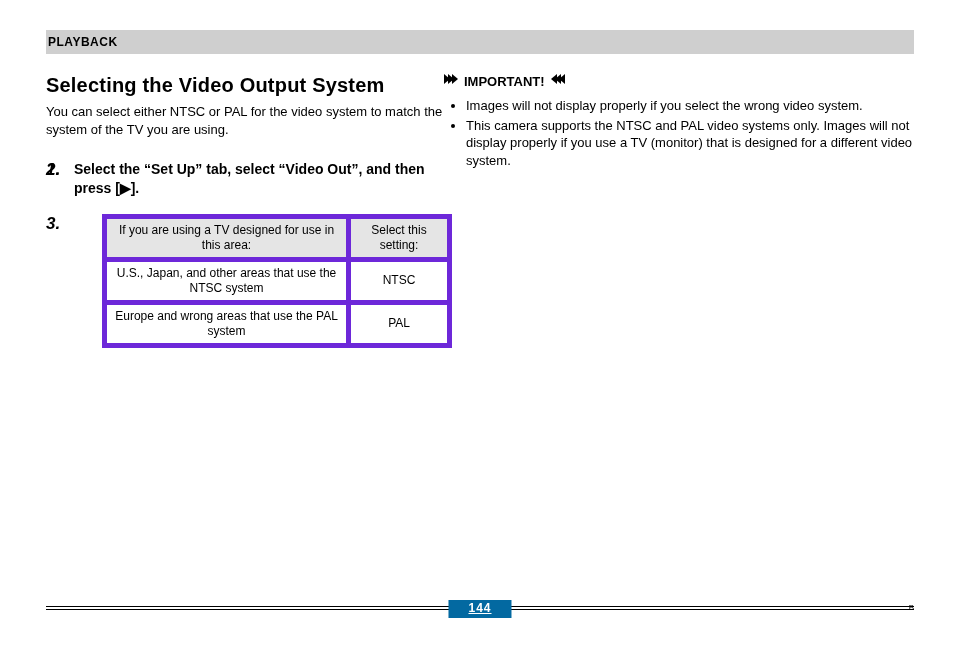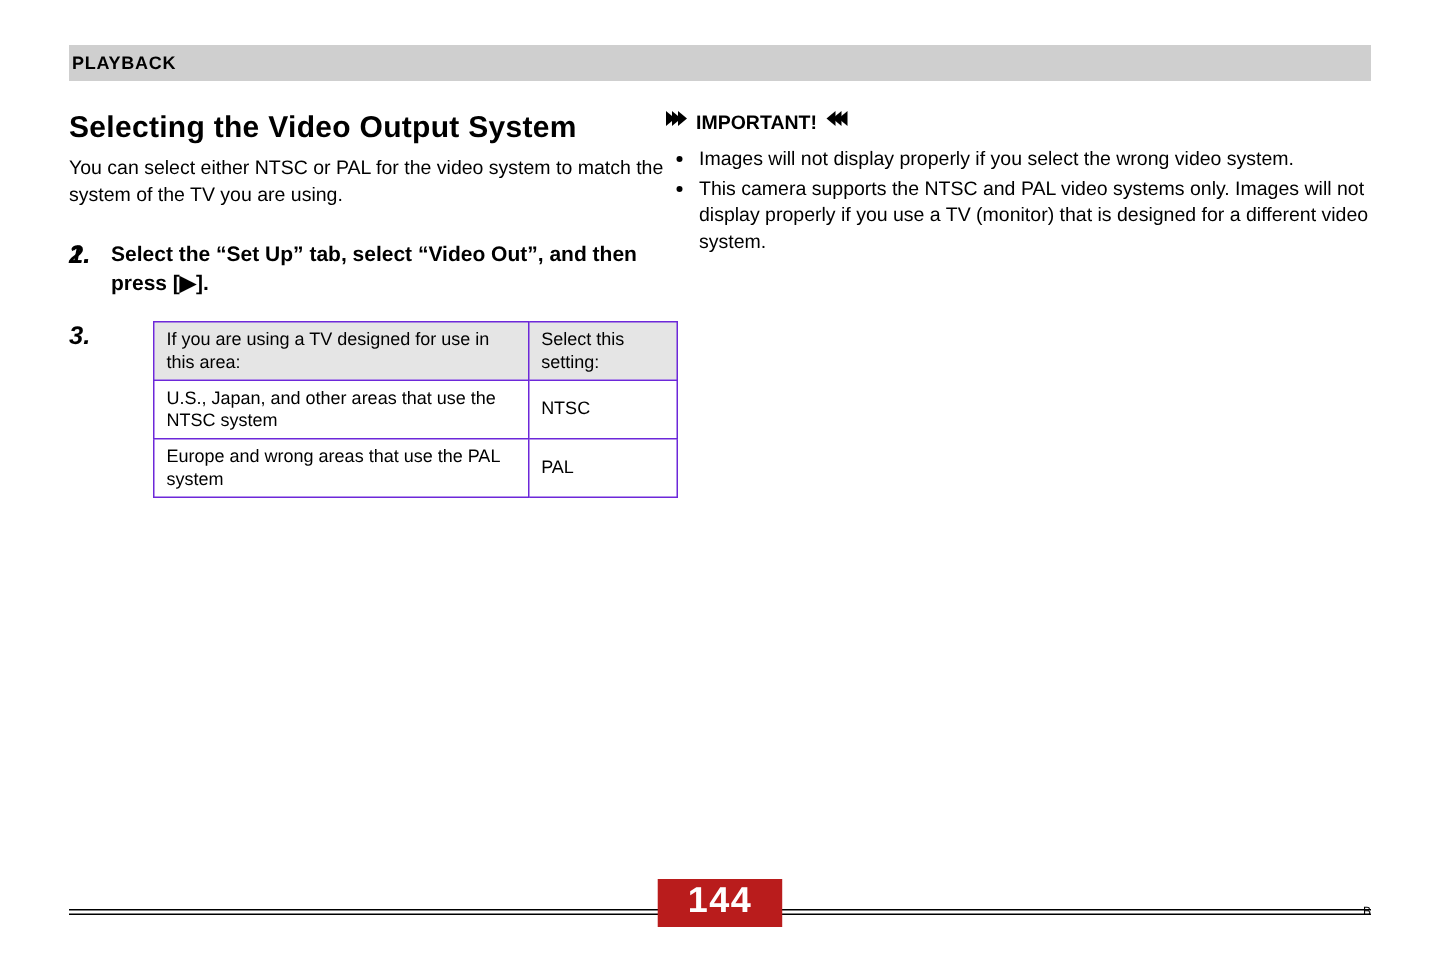--- a/index.html
+++ b/index.html
@@ -45,23 +45,23 @@
     font-size:17px;font-style:italic;font-weight:bold;
   }
   table.settings{
     border-collapse:collapse;
     font-size:12px;
     margin-left:28px;margin-top:8px;
     font-weight:normal;
     width:350px;
   }
   table.settings th, table.settings td{
-    border:1px solid #6d28d9;
+    border:5px solid #6d28d9;
     padding:4px 8px;
-    text-align:left;
+    text-align:center;
     font-weight:normal;
     line-height:1.25;
   }
   table.settings thead th{
     background:#e5e5e5;
     font-weight:normal;
   }
   .important-line{
     display:flex;align-items:flex-start;gap:6px;
     font-size:13px;font-weight:bold;margin-top:6px;margin-bottom:8px;
@@ -78,23 +78,24 @@
     background:linear-gradient(#000,#000) top/100% 1px no-repeat,
                linear-gradient(#000,#000) bottom/100% 1px no-repeat;
     height:4px;
   }
   .footer-rule::before{
     content:"";
     display:none;
   }
   .page-num-box{
     position:absolute;left:50%;bottom:8px;transform:translateX(-50%);
-    background:#b91c1c;color:#fff;font-weight:bold;
-    font-size:24px;padding:1px 20px 3px;
+    background:#0369a1;color:#fff;font-weight:bold;
+    font-size:12px;padding:1px 20px 3px;
     letter-spacing:1px;
+    text-decoration:underline;
   }
   .footer-b{
     position:absolute;right:0;bottom:14px;
     font-size:8px;color:#000;
   }
   .sym{font-family: Arial, sans-serif;}
 </style>
 </head>
 <body>
 

